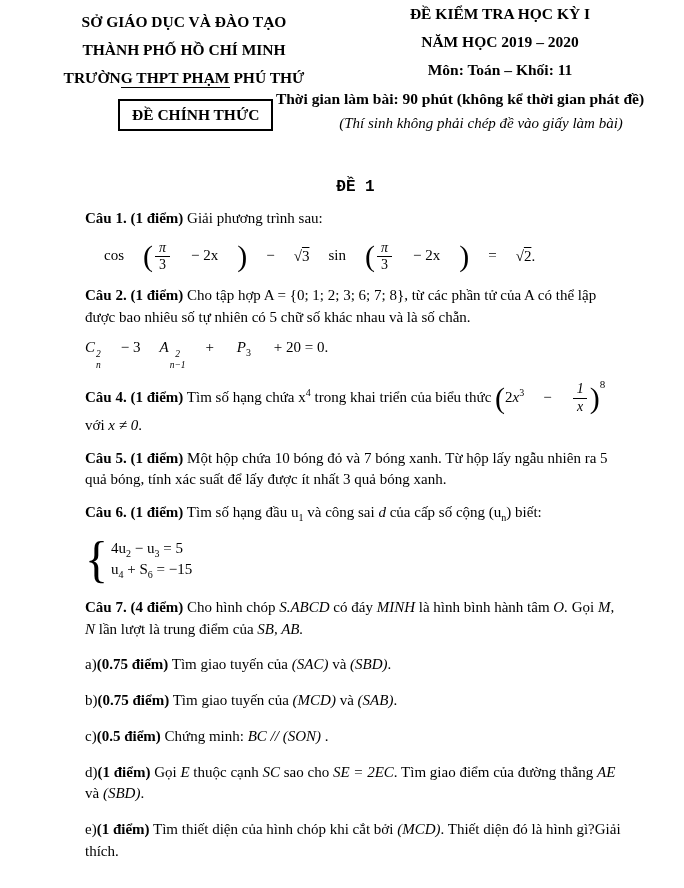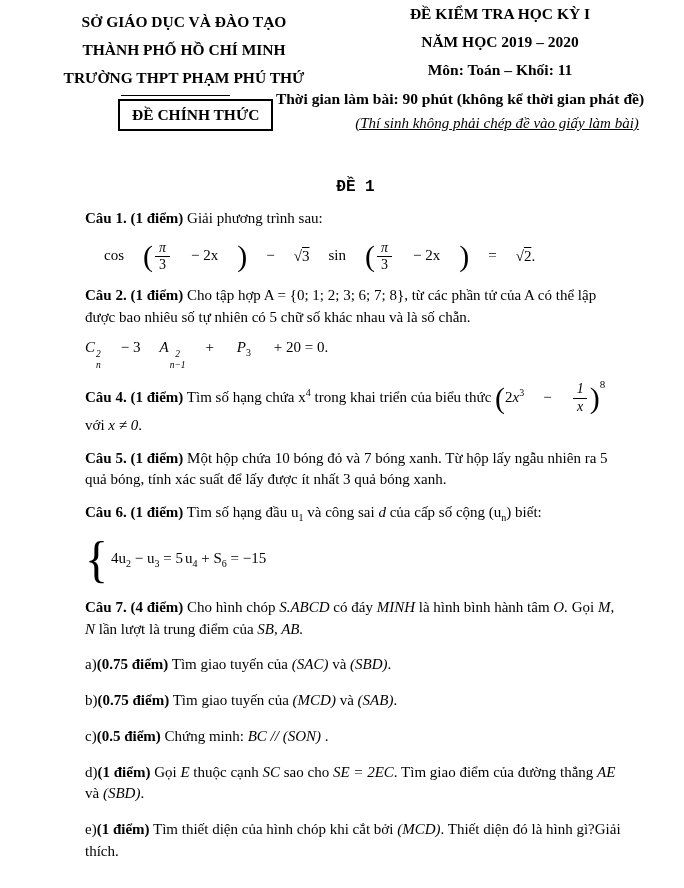--- a/index.html
+++ b/index.html
@@ -5,25 +5,25 @@
   html,body{margin:0;padding:0;background:#fff;}
   body{width:684px;height:888px;overflow:hidden;color:#000;
        font-family:"Liberation Serif",serif;font-size:15px;}
   .page{position:relative;width:684px;height:888px;}
 
   
   .header{position:relative;height:150px;}
   .hblock{position:absolute;text-align:center;font-weight:bold;line-height:28px;font-size:15.5px;}
   .hleft{left:58px;top:8px;width:252px;}
   .hright{left:350px;top:0;width:300px;}
-  .u{border-bottom:1.5px solid #000;padding-bottom:9px;}
+  .u{border-bottom:1.5px solid #000;padding-bottom:1px;}
   .time{position:absolute;left:248px;top:90px;width:424px;text-align:center;
         font-weight:bold;font-size:15.5px;}
-  .note{position:absolute;left:347px;top:115px;width:300px;text-align:center;
-        font-style:italic;font-size:15px;text-decoration:underline;}
+  .note{position:absolute;left:331px;top:115px;width:300px;text-align:center;
+        font-style:italic;font-size:15px;}
   .stamp{position:absolute;left:118px;top:99px;border:2px solid #000;
          padding:5px 12px;font-weight:bold;font-size:15.5px;}
 
   
   .content{padding:0 58px 0 85px;}
   .doc-title{text-align:center;font-weight:bold;font-size:16px;margin:28px 0 12px;font-family:Liberation Mono, monospace;}
   p.q{margin:11px 0;line-height:1.45;}
   p.bq{margin:14px 0;line-height:1.45;}
   b{font-weight:bold;}
   i{font-style:italic;}
@@ -39,21 +39,21 @@
   .sqrt .rad{text-decoration:overline;}
   .mtok{margin:0 19px;}
   .supsub{display:inline-flex;flex-direction:column;align-items:center;
           font-size:9.5px;line-height:1.15;vertical-align:-5px;margin:0 1px 0 1px;font-style:italic;}
   sup{font-size:10px;line-height:0;}
   sub{font-size:10px;line-height:0;}
   .outerexp{font-size:11px;vertical-align:14px;line-height:0;}
 
   .system{display:flex;align-items:center;margin:10px 0 14px;}
   .brace{font-size:48px;line-height:1;font-weight:400;margin-right:3px;transform:scaleY(1.05);}
-  .syslines{display:flex;flex-direction:row;gap:2px;line-height:1.25;}
+  .syslines{display:flex;flex-direction:column;gap:2px;line-height:1.25;}
 </style>
 </head>
 <body>
 
 <div class="page">
 
   <div class="header">
     <div class="hblock hleft">
       <div>SỞ GIÁO DỤC VÀ ĐÀO TẠO</div>
       <div>THÀNH PHỐ HỒ CHÍ MINH</div>

